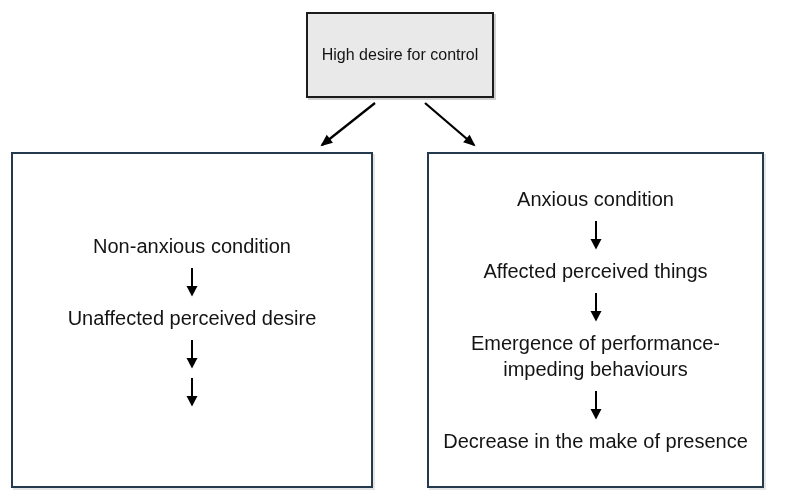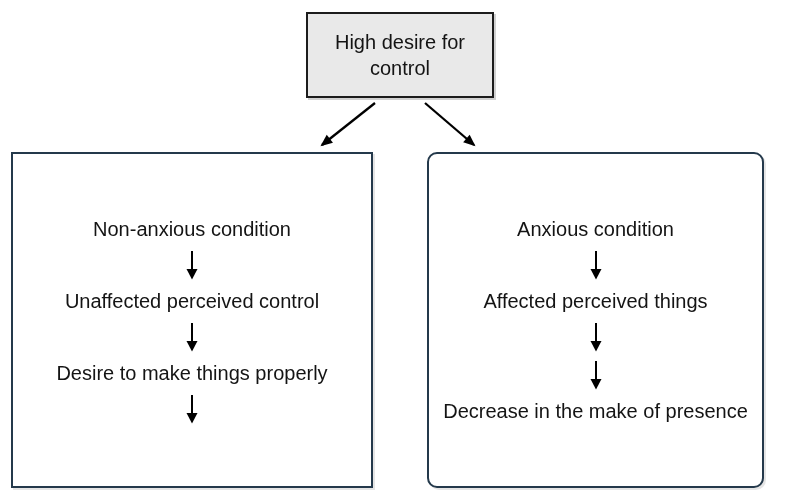--- a/index.html
+++ b/index.html
@@ -21,21 +21,21 @@
     width: 188px;
     height: 86px;
     box-sizing: border-box;
     background: var(--top-box-fill, #e9e9e9);
     border: 2.5px solid var(--top-box-border, #1c1c1c);
     box-shadow: 2px 2px 0 rgba(0,0,0,0.18);
     display: flex;
     align-items: center;
     justify-content: center;
     text-align: center;
-    font-size: 20px;
+    font-size: 16px;
     line-height: 26px;
     padding: 4px 12px;
   }
 
   
   .branch {
     position: absolute;
     left: 0; top: 0;
     width: 800px;
     height: 501px;
@@ -57,21 +57,21 @@
     flex-direction: column;
     align-items: center;
     justify-content: center;
     row-gap: 8px;
     text-align: center;
     font-size: 20px;
     line-height: 26px;
     padding: 10px 14px;
   }
   .flow-box.left  { left: 11px;  width: 362px; }
-  .flow-box.right { left: 427px; width: 337px; border-radius: 10px; }
+  .flow-box.right { left: 427px; width: 337px; }
 
   .step { max-width: 320px; }
 
   .down-arrow { width: 18px; height: 30px; flex: 0 0 auto; }
   .down-arrow line    { stroke: var(--arrow-color, #000000); stroke-width: 2; }
   .down-arrow polygon { fill: var(--arrow-color, #000000); }
 </style>
 </head>
 <body>
 
@@ -90,43 +90,43 @@
     <line x1="375" y1="103" x2="322" y2="145" marker-end="url(#ah)"></line>
     <line x1="425" y1="103" x2="474" y2="145" marker-end="url(#ah)"></line>
   </svg>
 
   <div class="flow-box left">
     <div class="step">Non-anxious condition</div>
     <svg class="down-arrow" viewBox="0 0 18 30">
       <line x1="9" y1="1" x2="9" y2="20"></line>
       <polygon points="3.5,19 14.5,19 9,29.5"></polygon>
     </svg>
-    <div class="step">Unaffected perceived control</div>
+    <div class="step">Unaffected perceived desire</div>
     <svg class="down-arrow" viewBox="0 0 18 30">
       <line x1="9" y1="1" x2="9" y2="20"></line>
       <polygon points="3.5,19 14.5,19 9,29.5"></polygon>
     </svg>
-    <div class="step">Desire to make things properly</div>
     <svg class="down-arrow" viewBox="0 0 18 30">
       <line x1="9" y1="1" x2="9" y2="20"></line>
       <polygon points="3.5,19 14.5,19 9,29.5"></polygon>
     </svg>
   </div>
 
   <div class="flow-box right">
     <div class="step">Anxious condition</div>
     <svg class="down-arrow" viewBox="0 0 18 30">
       <line x1="9" y1="1" x2="9" y2="20"></line>
       <polygon points="3.5,19 14.5,19 9,29.5"></polygon>
     </svg>
     <div class="step">Affected perceived things</div>
     <svg class="down-arrow" viewBox="0 0 18 30">
       <line x1="9" y1="1" x2="9" y2="20"></line>
       <polygon points="3.5,19 14.5,19 9,29.5"></polygon>
     </svg>
+    <div class="step">Emergence of performance-impeding behaviours</div>
     <svg class="down-arrow" viewBox="0 0 18 30">
       <line x1="9" y1="1" x2="9" y2="20"></line>
       <polygon points="3.5,19 14.5,19 9,29.5"></polygon>
     </svg>
     <div class="step">Decrease in the make of presence</div>
   </div>
 
 </div>
 
 </body></html>

